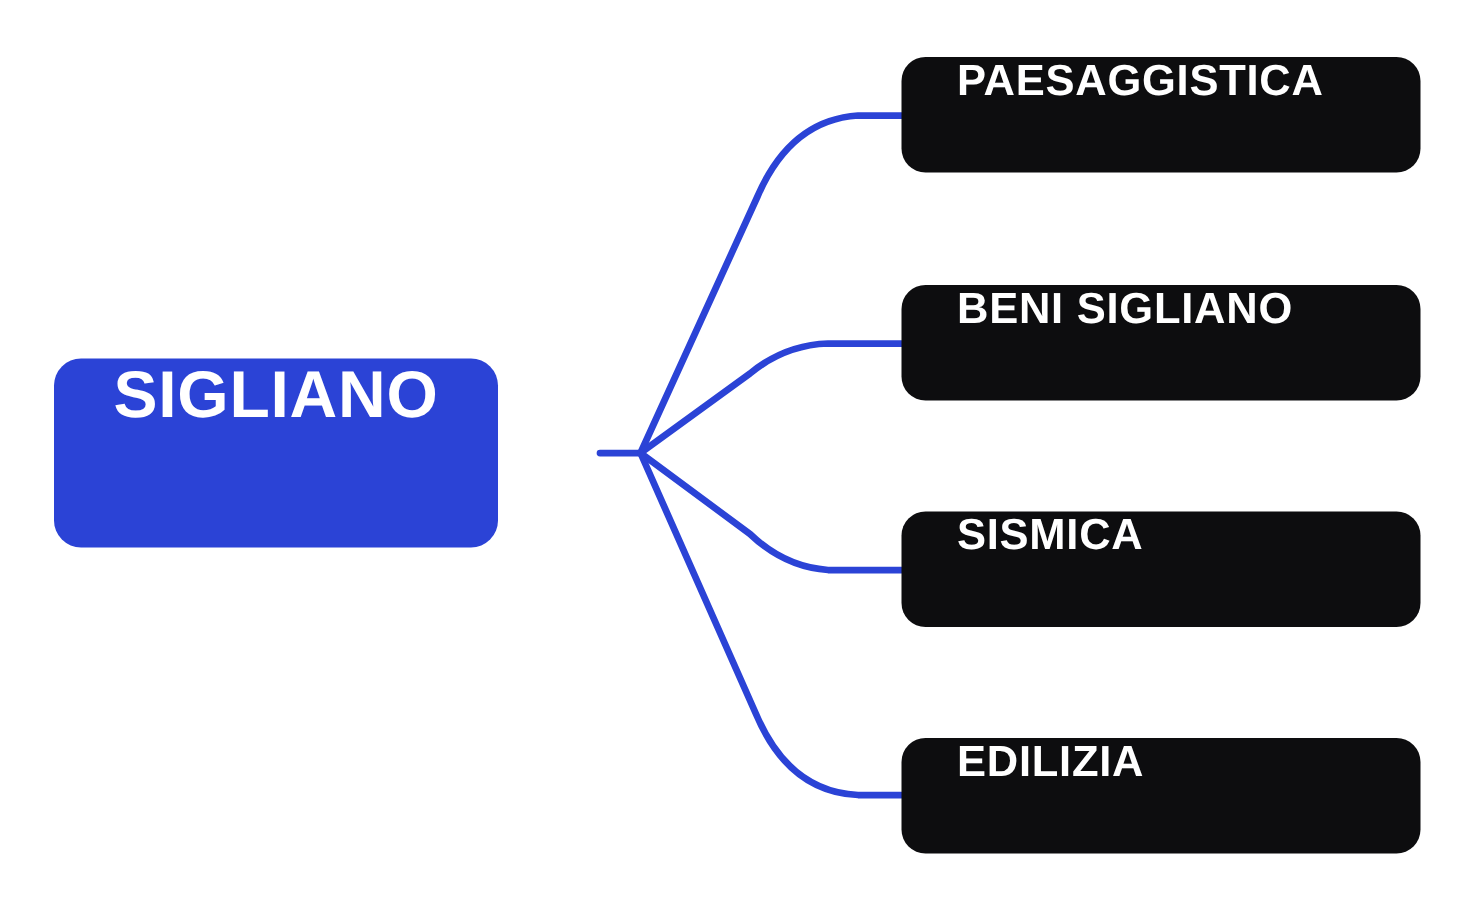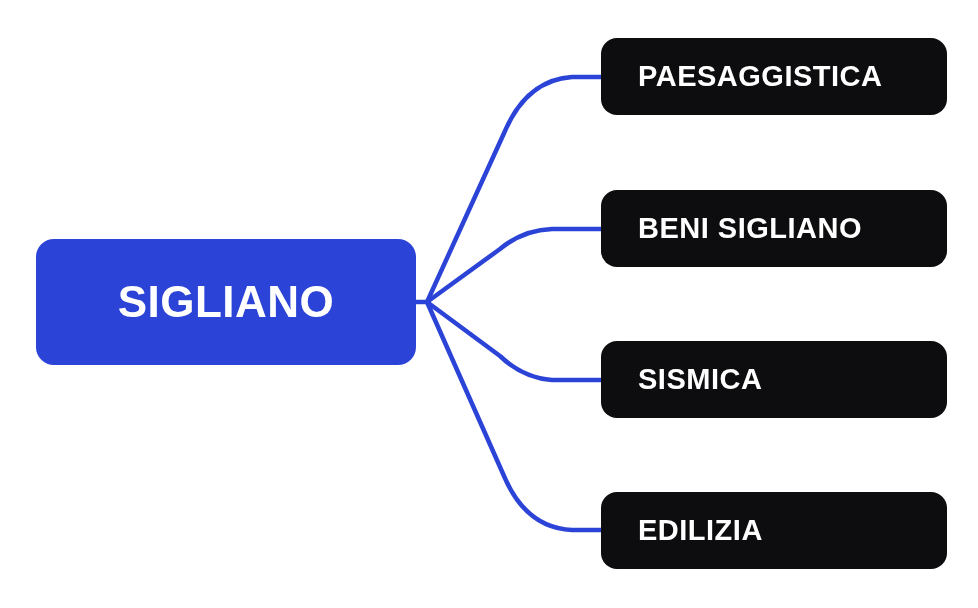--- a/index.html
+++ b/index.html
@@ -26,31 +26,30 @@
     fill: none;
     stroke: #2b43d6;
     stroke-width: 4.5;
     stroke-linecap: round;
     stroke-linejoin: round;
   }
   .node {
     position: absolute;
     box-sizing: border-box;
     display: flex;
-    align-items: center;
     color: #ffffff;
     font-weight: bold;
     letter-spacing: 0.5px;
     cursor: default;
     user-select: none;
   }
   .root-node {
     left: 36px;
     top: 239px;
-    width: 380px;
+    width: 296px;
     height: 126px;
     background: #2b43d6;
     border-radius: 18px;
     justify-content: center;
     font-size: 44px;
   }
   .child-node {
     left: 601px;
     width: 346px;
     height: 77px;

